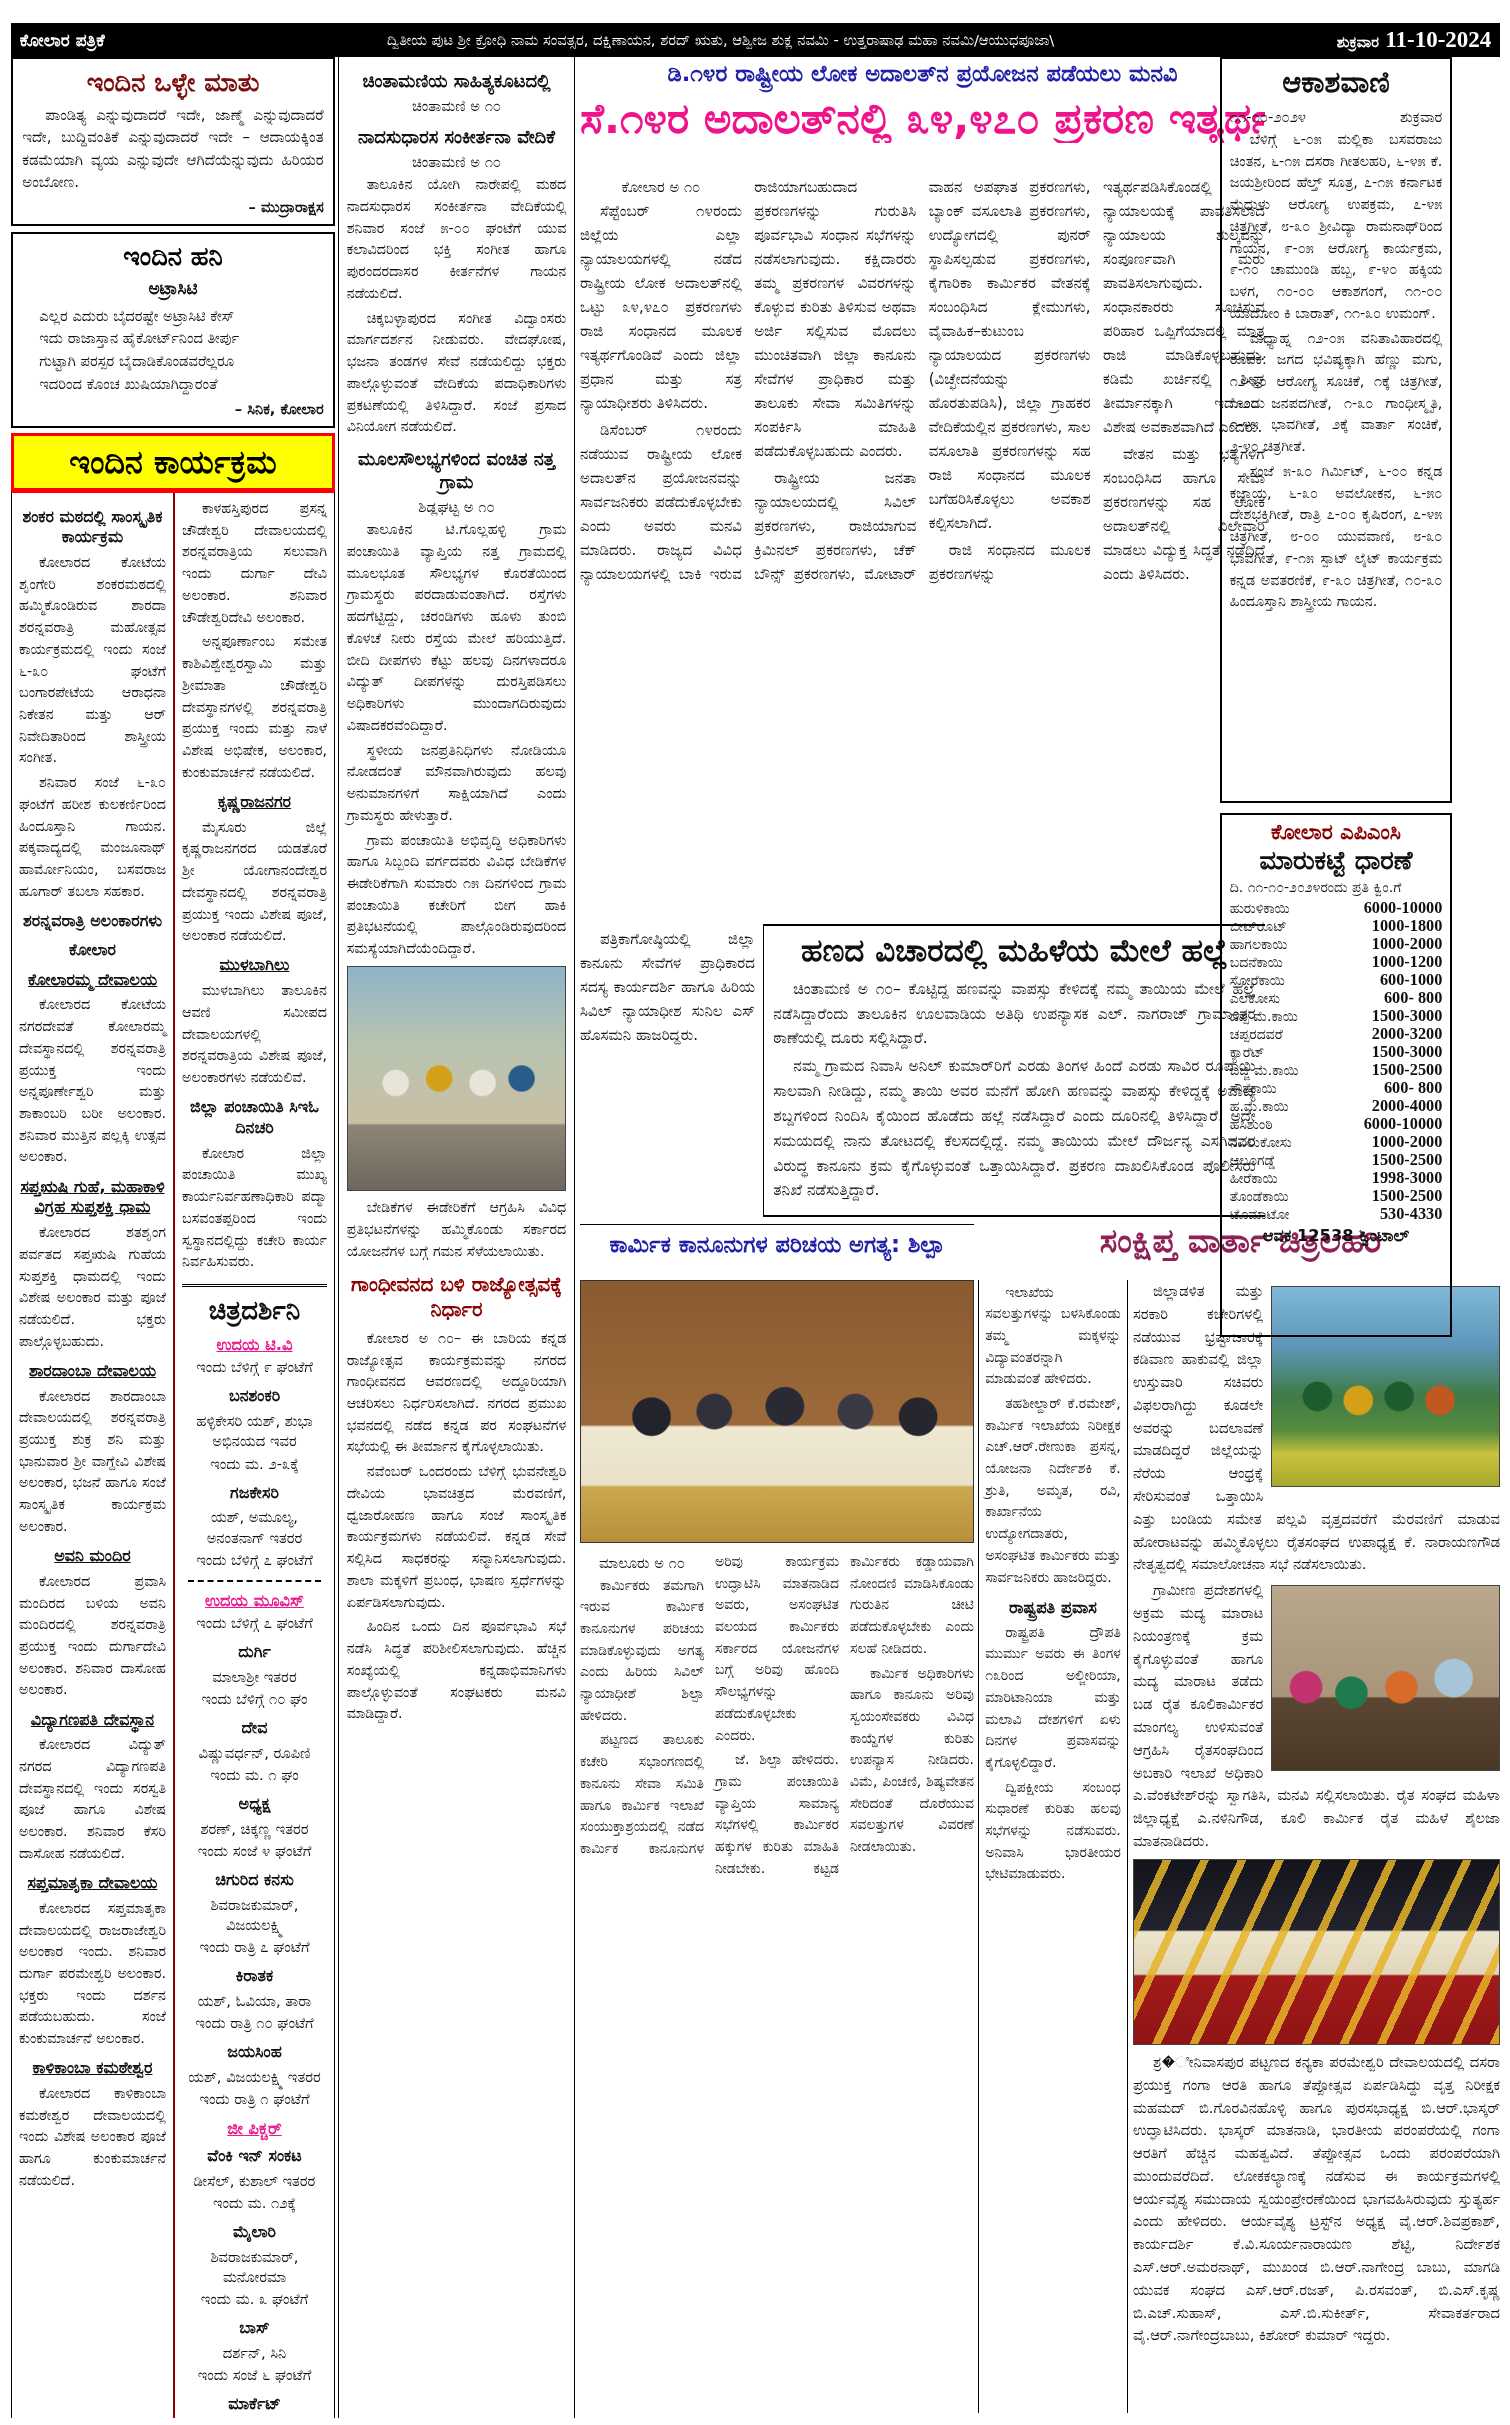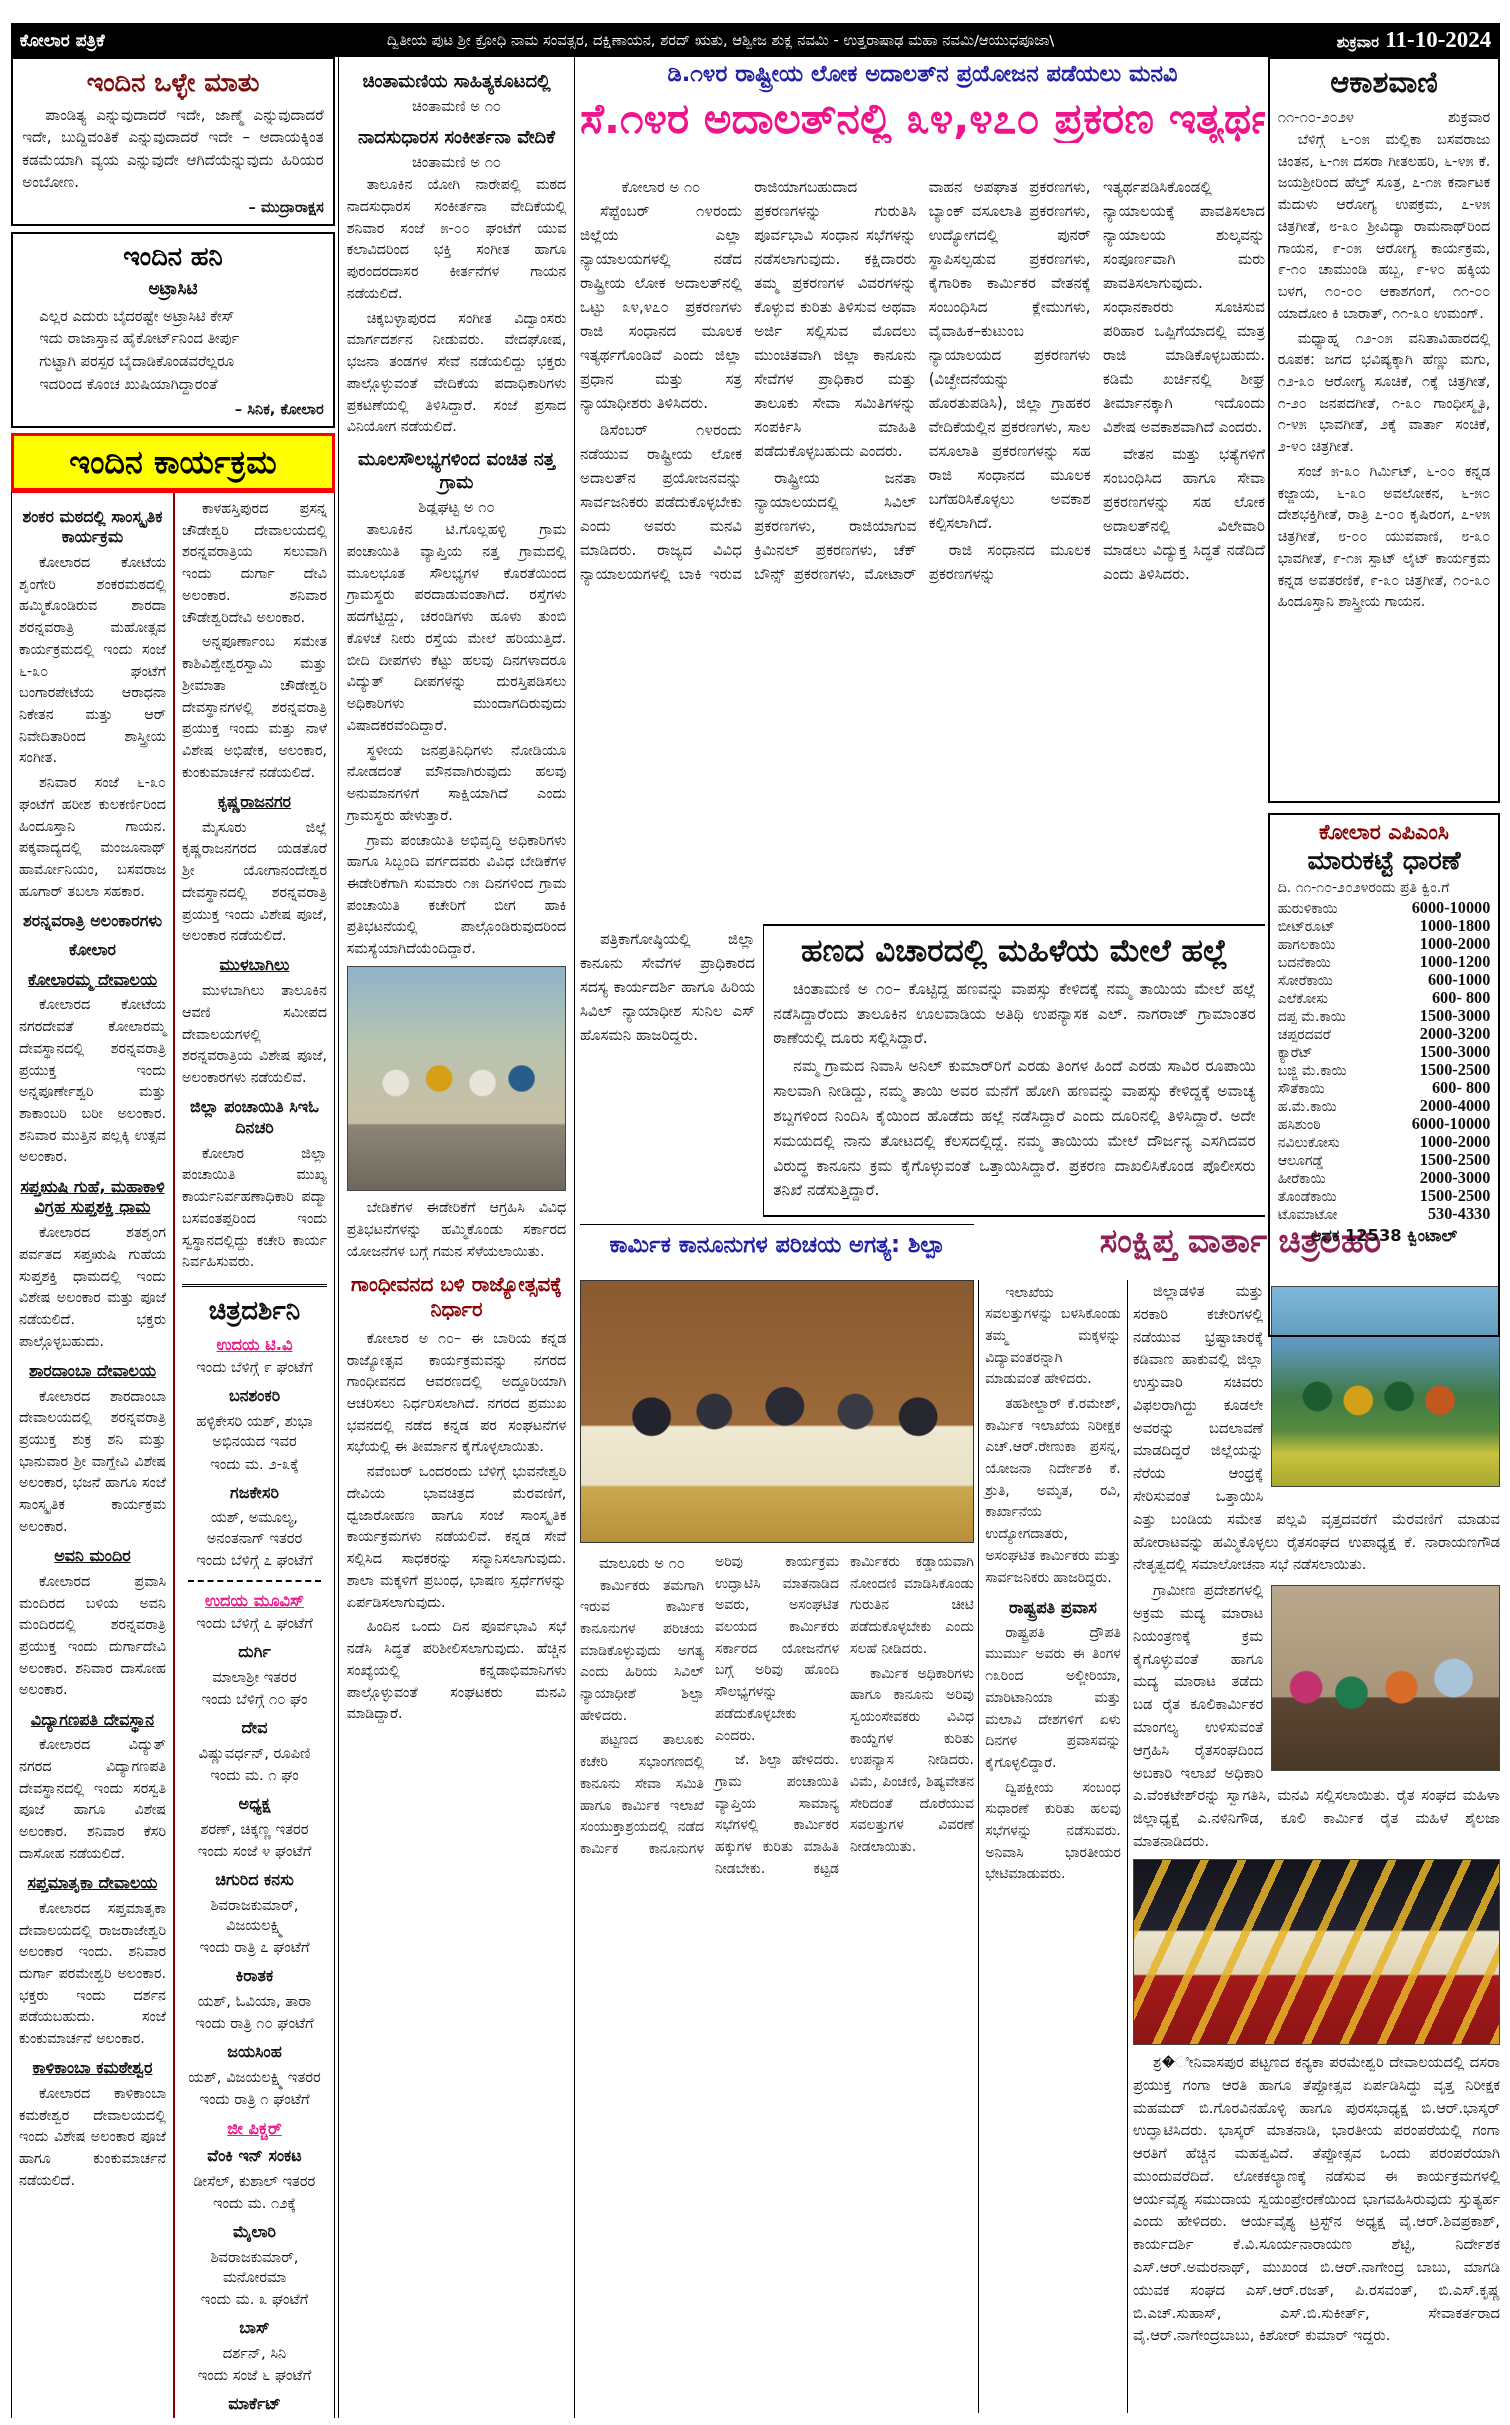--- a/index.html
+++ b/index.html
@@ -152,21 +152,21 @@
     left:978px; top:1280px; width:150px; height:1133px;
     border-left:0.8px solid #000; border-right:0.8px solid #000;
     padding:1.5px 6.2px; overflow:hidden;
   }
   #midcol .li-p { font-size:14px; line-height:1.55; }
   #midcol .li-h { font-size:16.3px; }
   #briefs-col { left:1133px; top:1280px; width:367px; height:1133px; overflow:hidden; }
   #briefs-col .li-p { font-size:14.7px; line-height:1.55; }
 
   
-  #right-col { left:1268px; top:57px; width:232px; }
+  #right-col { left:1220px; top:57px; width:232px; }
   #akashavani { border:2.3px solid #000; padding:6.2px 7.7px; height:746px; overflow:hidden; }
   #ak-title { text-align:center; font-weight:bold; font-size:29px; margin-bottom:7.7px; }
   #ak-dates { display:flex; justify-content:space-between; font-size:14.7px; margin-bottom:3.1px; }
   #akashavani .li-p { font-size:14.3px; line-height:1.52; }
   #market { border:2.3px solid #000; margin-top:10px; padding:4.6px 7.7px; height:524px; overflow:hidden; }
   #mk-t1 { text-align:center; font-weight:bold; font-size:21px; color:#8b0000; }
   #mk-t2 { text-align:center; font-weight:bold; font-size:25.6px; margin:1.5px 0 3.1px; }
   #mk-sub { font-size:14px; margin-bottom:3.1px; }
   .mk-row { display:flex; justify-content:space-between; align-items:baseline; line-height:18px; }
   .mk-name { font-size:14px; }
@@ -420,21 +420,21 @@
         <div class="mk-row">
           <span class="mk-name">ನವಿಲುಕೋಸು</span>
           <span class="mk-val">1000-2000</span>
         </div>
         <div class="mk-row">
           <span class="mk-name">ಆಲೂಗಡ್ಡೆ</span>
           <span class="mk-val">1500-2500</span>
         </div>
         <div class="mk-row">
           <span class="mk-name">ಹೀರೆಕಾಯಿ</span>
-          <span class="mk-val">2000-3000</span>
+          <span class="mk-val">1998-3000</span>
         </div>
         <div class="mk-row">
           <span class="mk-name">ತೊಂಡೆಕಾಯಿ</span>
           <span class="mk-val">1500-2500</span>
         </div>
         <div class="mk-row">
           <span class="mk-name">ಟೊಮಾಟೋ</span>
           <span class="mk-val">530-4330</span>
         </div>
       </div>

